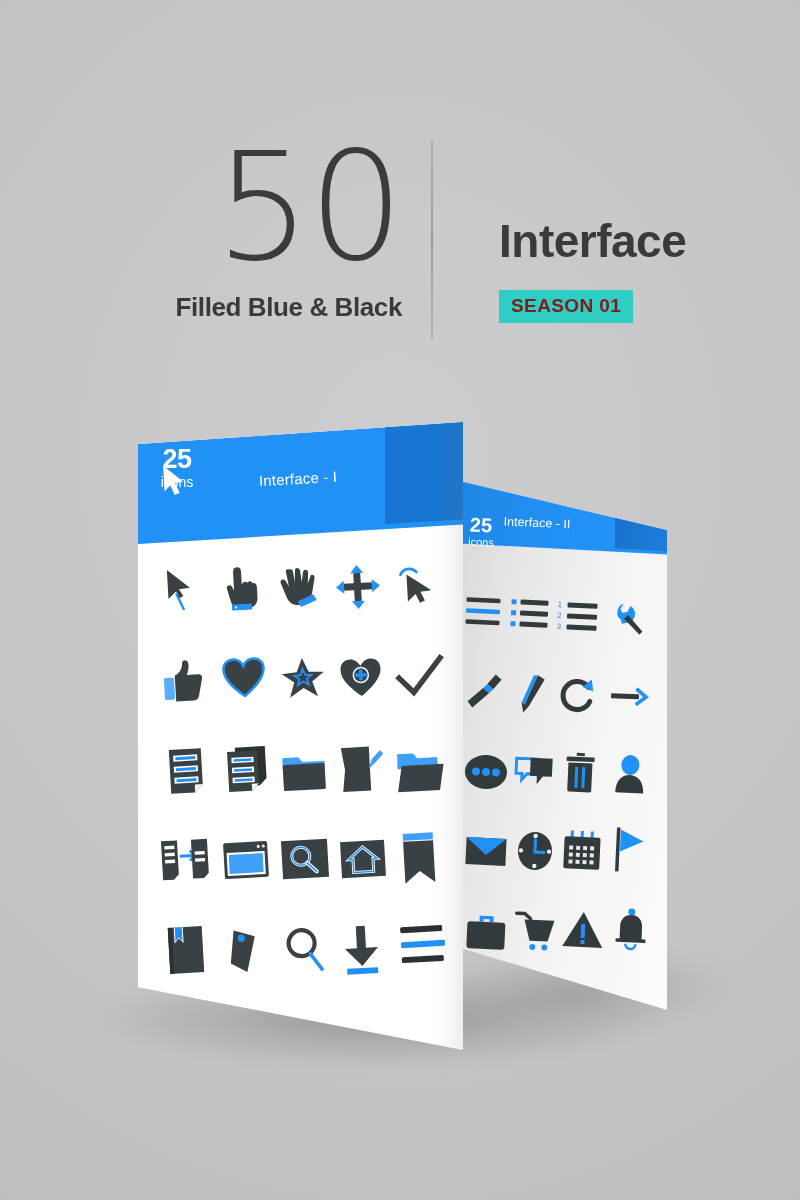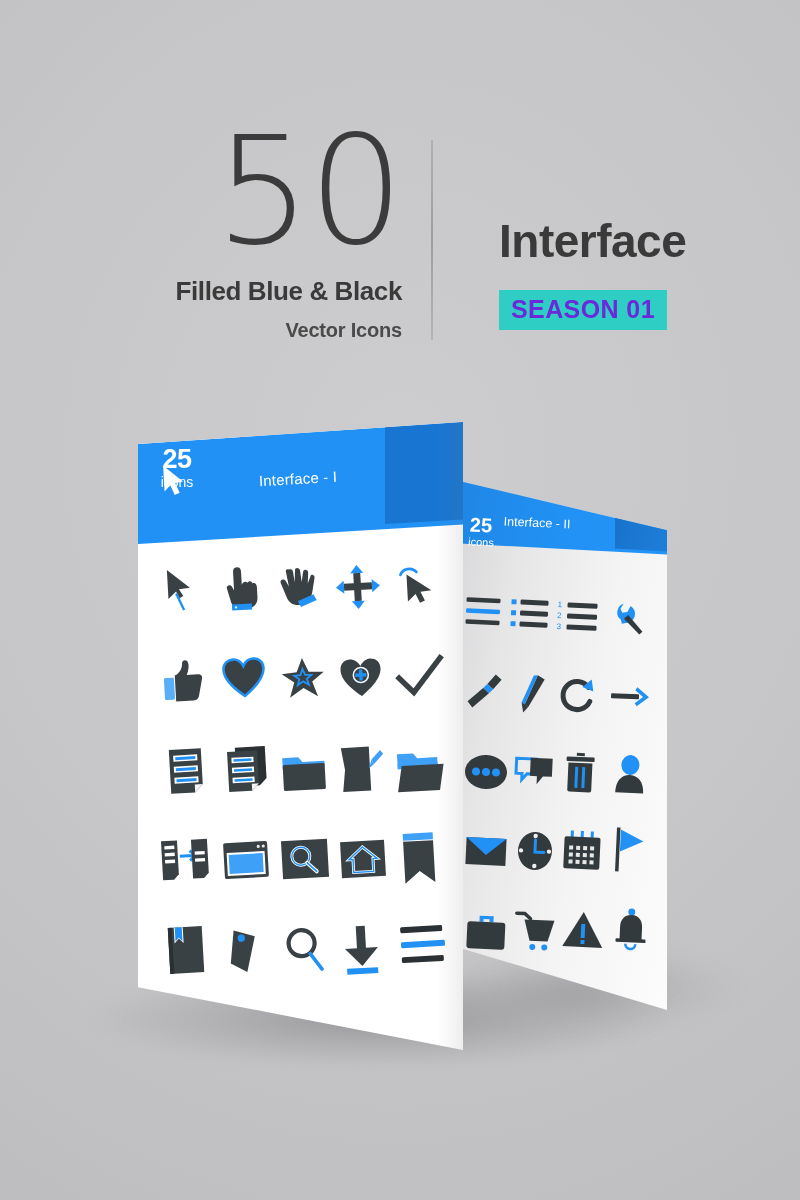--- a/index.html
+++ b/index.html
@@ -11,21 +11,21 @@
   body {
     background: radial-gradient(ellipse 120% 90% at 50% 38%, #cdcdcf 0%, #c6c6c8 45%, #b9b9bb 100%);
     position:relative;
   }
 
   
   .header {
     position:absolute; left:0; top:118px; width:800px; height:240px;
   }
   .hdr-left {
-    position:absolute; left:0; top:0; width:430px; height:240px;
+    position:absolute; left:0; top:16px; width:430px; height:240px;
     text-align:right; padding-right:28px;
   }
   .big-number {
     font-size:150px; line-height:130px;
     font-weight:300; color:#3b3b3b;
     letter-spacing:-2px;
     font-family:"DejaVu Sans", sans-serif;
     margin-top:8px;
   }
   .sub1 {
@@ -43,22 +43,22 @@
   }
   .hdr-right {
     position:absolute; left:455px; top:0; width:345px; height:240px;margin-left:44px;
   }
   .title-main {
     font-size:46px; font-weight:bold; color:#3a3a3a;
     margin-top:96px; letter-spacing:-0.5px;
   }
   .season-badge {
     display:inline-block; margin-top:22px;
-    background:#2ecec4; color:#6d28d9;
-    font-size:25px; font-weight:bold;
+    background:#2ecec4; color:#7f1d1d;
+    font-size:19px; font-weight:bold;
     padding:5px 12px 6px 12px;
     letter-spacing:0.4px;
   }
 
   
   .floor-shadow {
     position:absolute; left:90px; top:960px; width:640px; height:130px;
     background: radial-gradient(ellipse 60% 50% at 45% 45%, rgba(90,90,95,0.42) 0%, rgba(120,120,125,0.22) 45%, rgba(150,150,155,0) 75%);
     filter: blur(6px);
   }
@@ -162,21 +162,20 @@
     pointer-events:none;
   }
 </style>
 </head>
 <body>
 
 <div class="header">
   <div class="hdr-left">
     <div class="big-number">50</div>
     <div class="sub1">Filled Blue &amp; Black</div>
-    <div class="sub2">Vector Icons</div>
   </div>
   <div class="divider"></div>
   <div class="hdr-right">
     <div class="title-main">Interface</div>
     <div class="season-badge">SEASON 01</div>
   </div>
 </div>
 
 <div class="floor-shadow"></div>
 <div class="floor-shadow2"></div>

